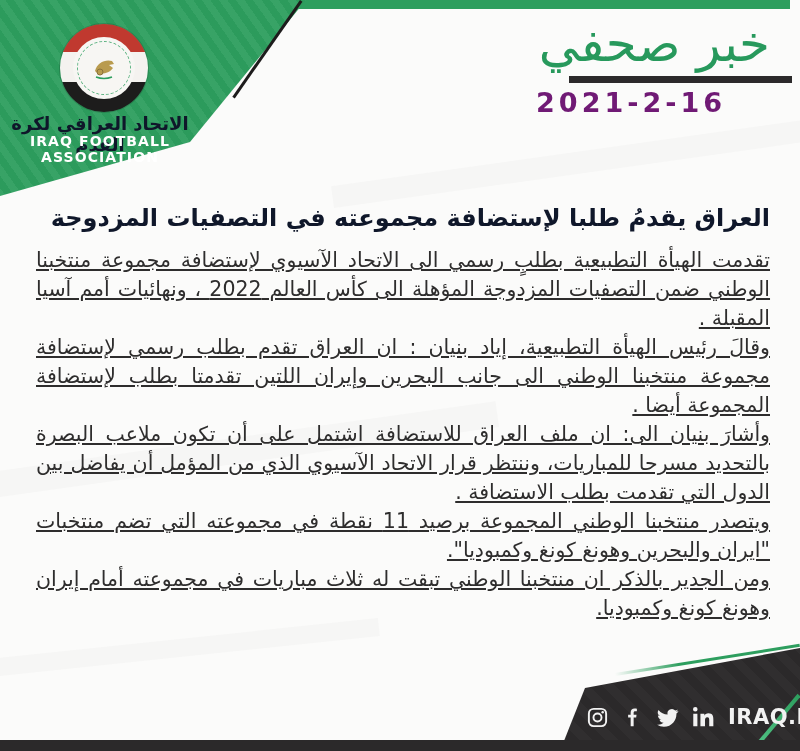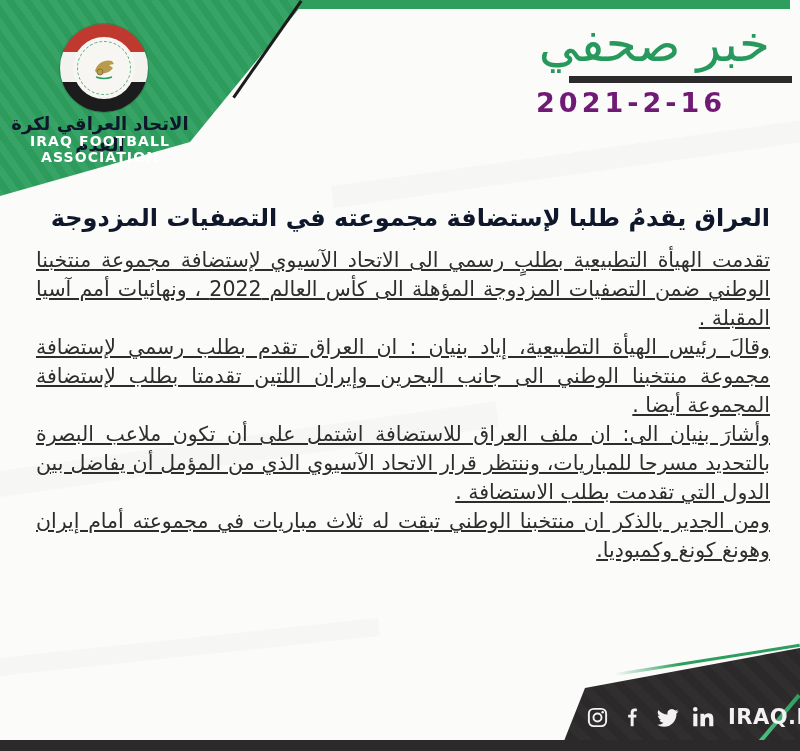--- a/index.html
+++ b/index.html
@@ -108,20 +108,21 @@
 
   <div class="press-label">خبر صحفي</div>
   <div class="press-bar"></div>
   <div class="date">2021-2-16</div>
 
   <div class="article">
     <h1>العراق يقدمُ طلبا لإستضافة مجموعته في التصفيات المزدوجة</h1>
     <p>تقدمت الهيأة التطبيعية بطلبٍ رسمي الى الاتحاد الآسيوي لإستضافة مجموعة منتخبنا الوطني ضمن التصفيات المزدوجة المؤهلة الى كأس العالم 2022 ، ونهائيات أمم آسيا المقبلة .</p>
     <p>وقالَ رئيس الهيأة التطبيعية، إياد بنيان : ان العراق تقدم بطلب رسمي لإستضافة مجموعة منتخبنا الوطني الى جانب البحرين وإيران اللتين تقدمتا بطلب لإستضافة المجموعة أيضا .</p>
     <p>وأشارَ بنيان الى: ان ملف العراق للاستضافة اشتمل على أن تكون ملاعب البصرة بالتحديد مسرحا للمباريات، وننتظر قرار الاتحاد الآسيوي الذي من المؤمل أن يفاضل بين الدول التي تقدمت بطلب الاستضافة .</p>
+    <p>ويتصدر منتخبنا الوطني المجموعة برصيد 11 نقطة في مجموعته التي تضم منتخبات "ايران والبحرين وهونغ كونغ وكمبوديا".</p>
     <p>ومن الجدير بالذكر ان منتخبنا الوطني تبقت له ثلاث مباريات في مجموعته أمام إيران وهونغ كونغ وكمبوديا.</p>
   </div>
 
   <div class="footer-band"></div>
   <div class="footer-green-edge"></div>
   <div class="footer-corner-stripe"></div>
   <div class="bottom-strip"></div>
 
   <div class="footer-content">
     <svg width="23" height="23" viewBox="0 0 24 24" fill="none" stroke="#f2f2f2" stroke-width="2">

